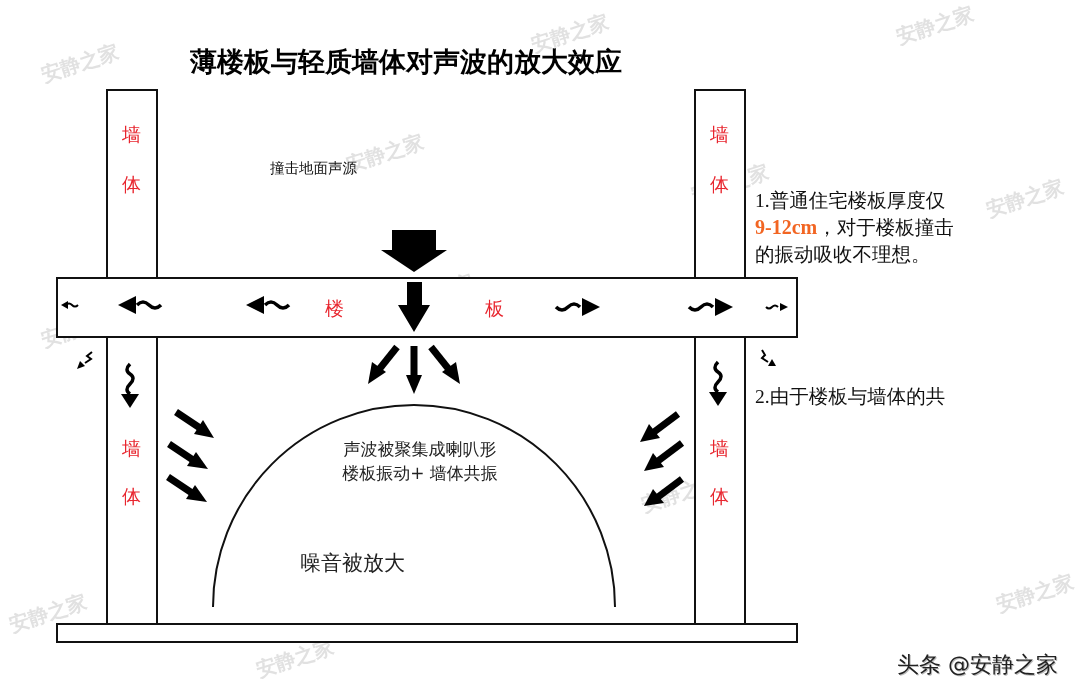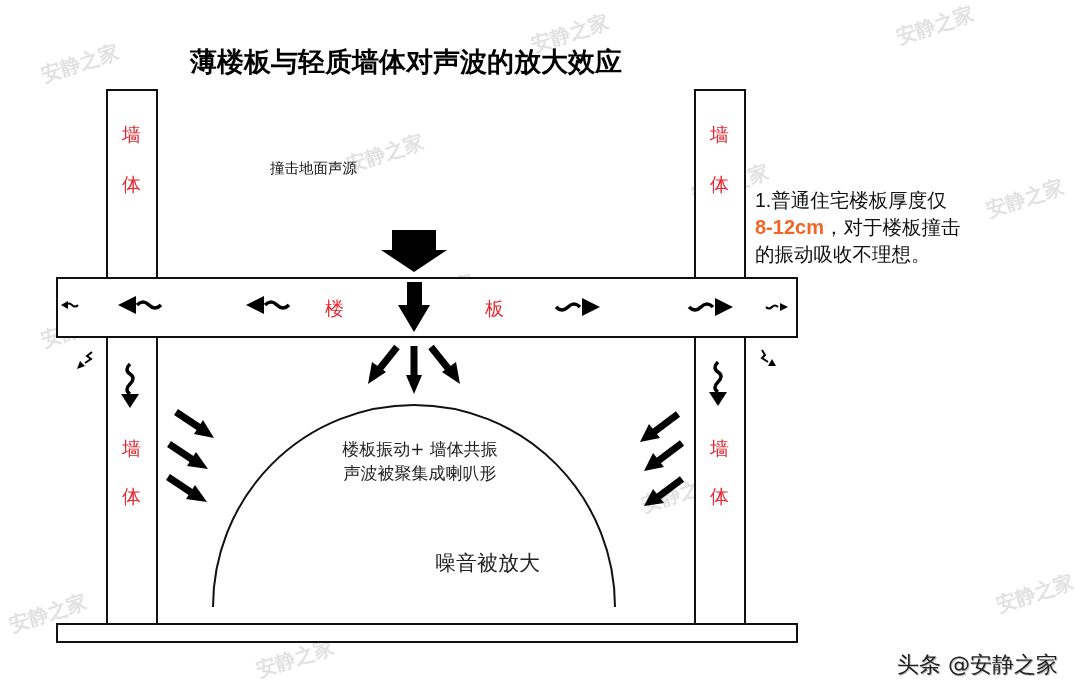--- a/index.html
+++ b/index.html
@@ -7,25 +7,25 @@
            font-family: "DejaVu Sans", "Liberation Sans", sans-serif; }
     .abs { position: absolute; }
     .title { left: 190px; top: 44px; width: 480px; text-align: left; font-size: 27px;
              font-weight: bold; color: #000; letter-spacing: 0px; white-space: nowrap; }
     .wall { border: 2px solid #111; background: #fff; box-sizing: border-box; }
     .slab { border: 2px solid #111; background: #fff; box-sizing: border-box; }
     .red { color: #e8252e; font-size: 19px; }
     .srcText { left: 270px; top: 158px; width: 300px; font-size: 14.5px;
                line-height: 21px; color: #111; font-family: "DejaVu Serif", "Liberation Serif", serif; }
     .note { font-size: 19.5px; line-height: 27px; color: #111; white-space: nowrap;
-            font-family: Liberation Sans, sans-serif; }
+            font-family: Liberation Serif, serif; }
     .note .hl { color: #f26522; font-weight: bold; font-size: 20px; }
     .inner1 { left: 300px; top: 437px; width: 240px; text-align: center; font-size: 17px;
               line-height: 24px; color: #222; }
-    .inner2 { left: 300px; top: 549px; width: 240px; text-align: right; font-size: 21px; color: #222; }
+    .inner2 { left: 300px; top: 549px; width: 240px; text-align: left; font-size: 21px; color: #222; }
     .wm { color: #c9c9c9; font-size: 20px; font-weight: bold; transform: rotate(-18deg);
           opacity: 0.55; white-space: nowrap; pointer-events: none; }
     .credit { right: 22px; top: 650px; font-size: 22px; color: #222; white-space: nowrap;
               text-shadow: 1px 1px 0 #bbb; }
     svg { position: absolute; left: 0; top: 0; }
   </style>
 </head>
 <body>
 
 <div class="abs wm" style="left:40px;top:50px;">安静之家</div>
@@ -159,27 +159,28 @@
     <line x1="682" y1="443" x2="658" y2="461" stroke="#000" stroke-width="7"></line>
     <polygon points="644,471 653,453 664,467" fill="#000"></polygon>
   </g>
   <g>
     <line x1="682" y1="479" x2="658" y2="497" stroke="#000" stroke-width="7"></line>
     <polygon points="644,506 653,489 664,503" fill="#000"></polygon>
   </g>
 </svg>
 
 <div class="abs inner1">
+  <div>声波被聚集成喇叭形</div>
   <div>楼板振动+ 墙体共振</div>
-  <div>声波被聚集成喇叭形</div>
 </div>
 <div class="abs inner2">噪音被放大</div>
 
 <div class="abs note" style="left:755px;top:187px;">
   <div>1.普通住宅楼板厚度仅</div>
-  <div><span class="hl">8-12cm</span><span>，对于楼板撞击</span></div>
+  <div><span class="hl">9-12cm</span><span>，对于楼板撞击</span></div>
   <div>的振动吸收不理想。</div>
 </div>
 
 <div class="abs note" style="left:755px;top:383px;">
+  <div>2.由于楼板与墙体的共</div>
 </div>
 
 <div class="abs credit">头条 @安静之家</div>
 
 </body></html>

